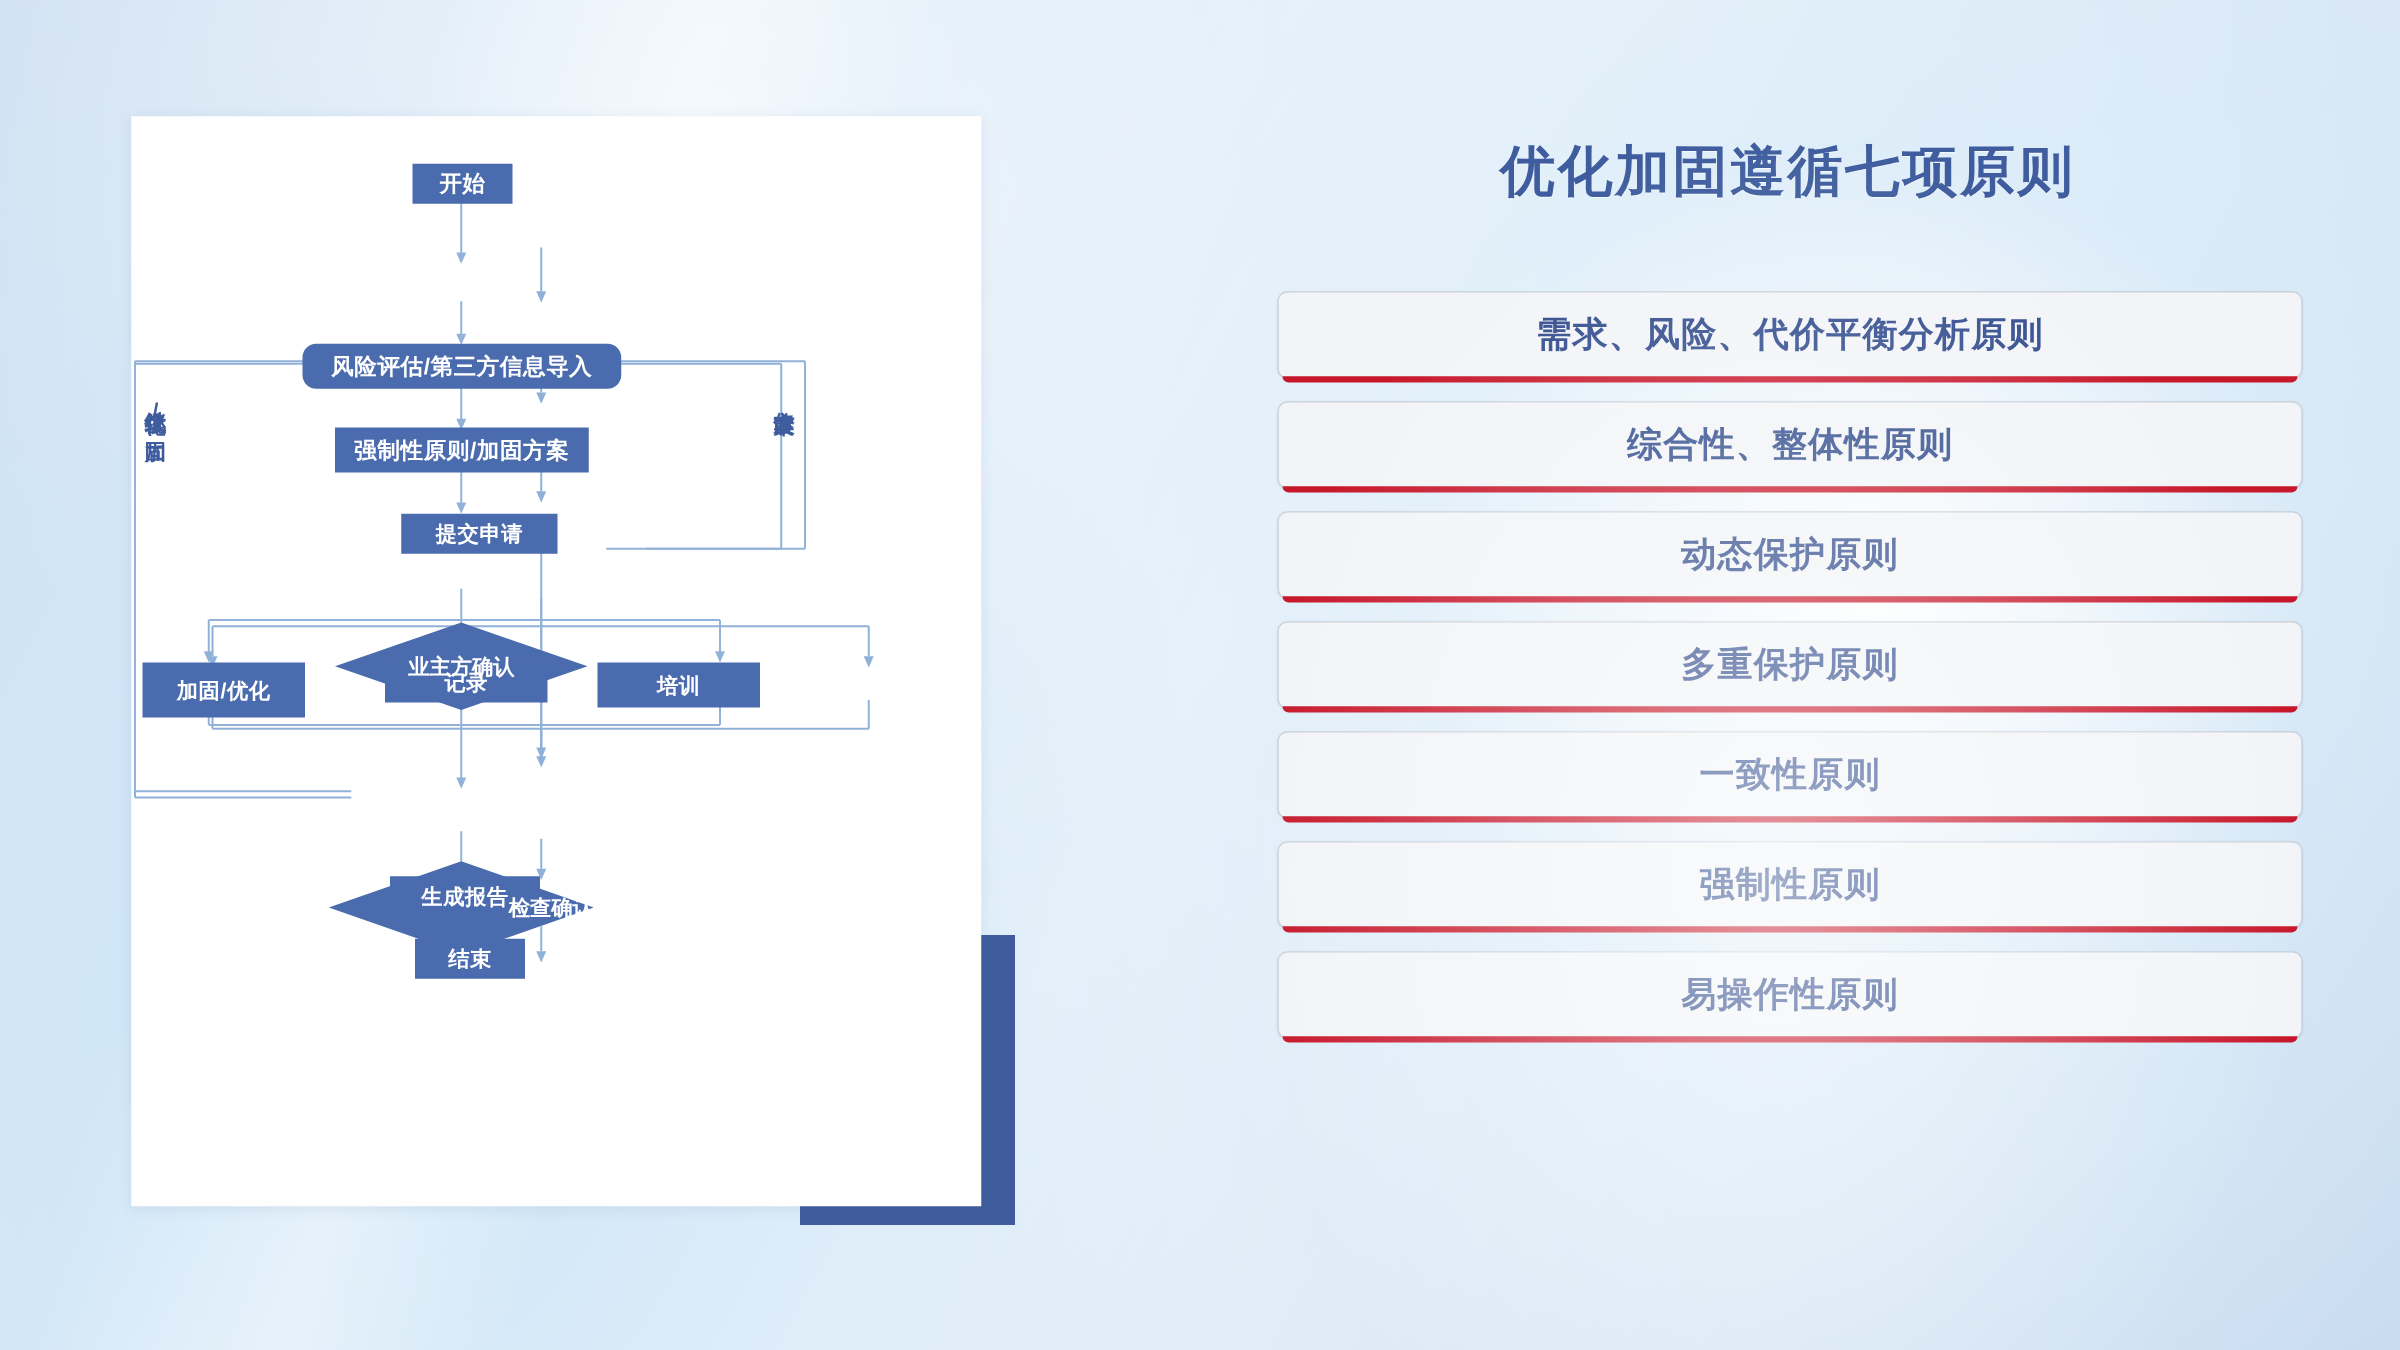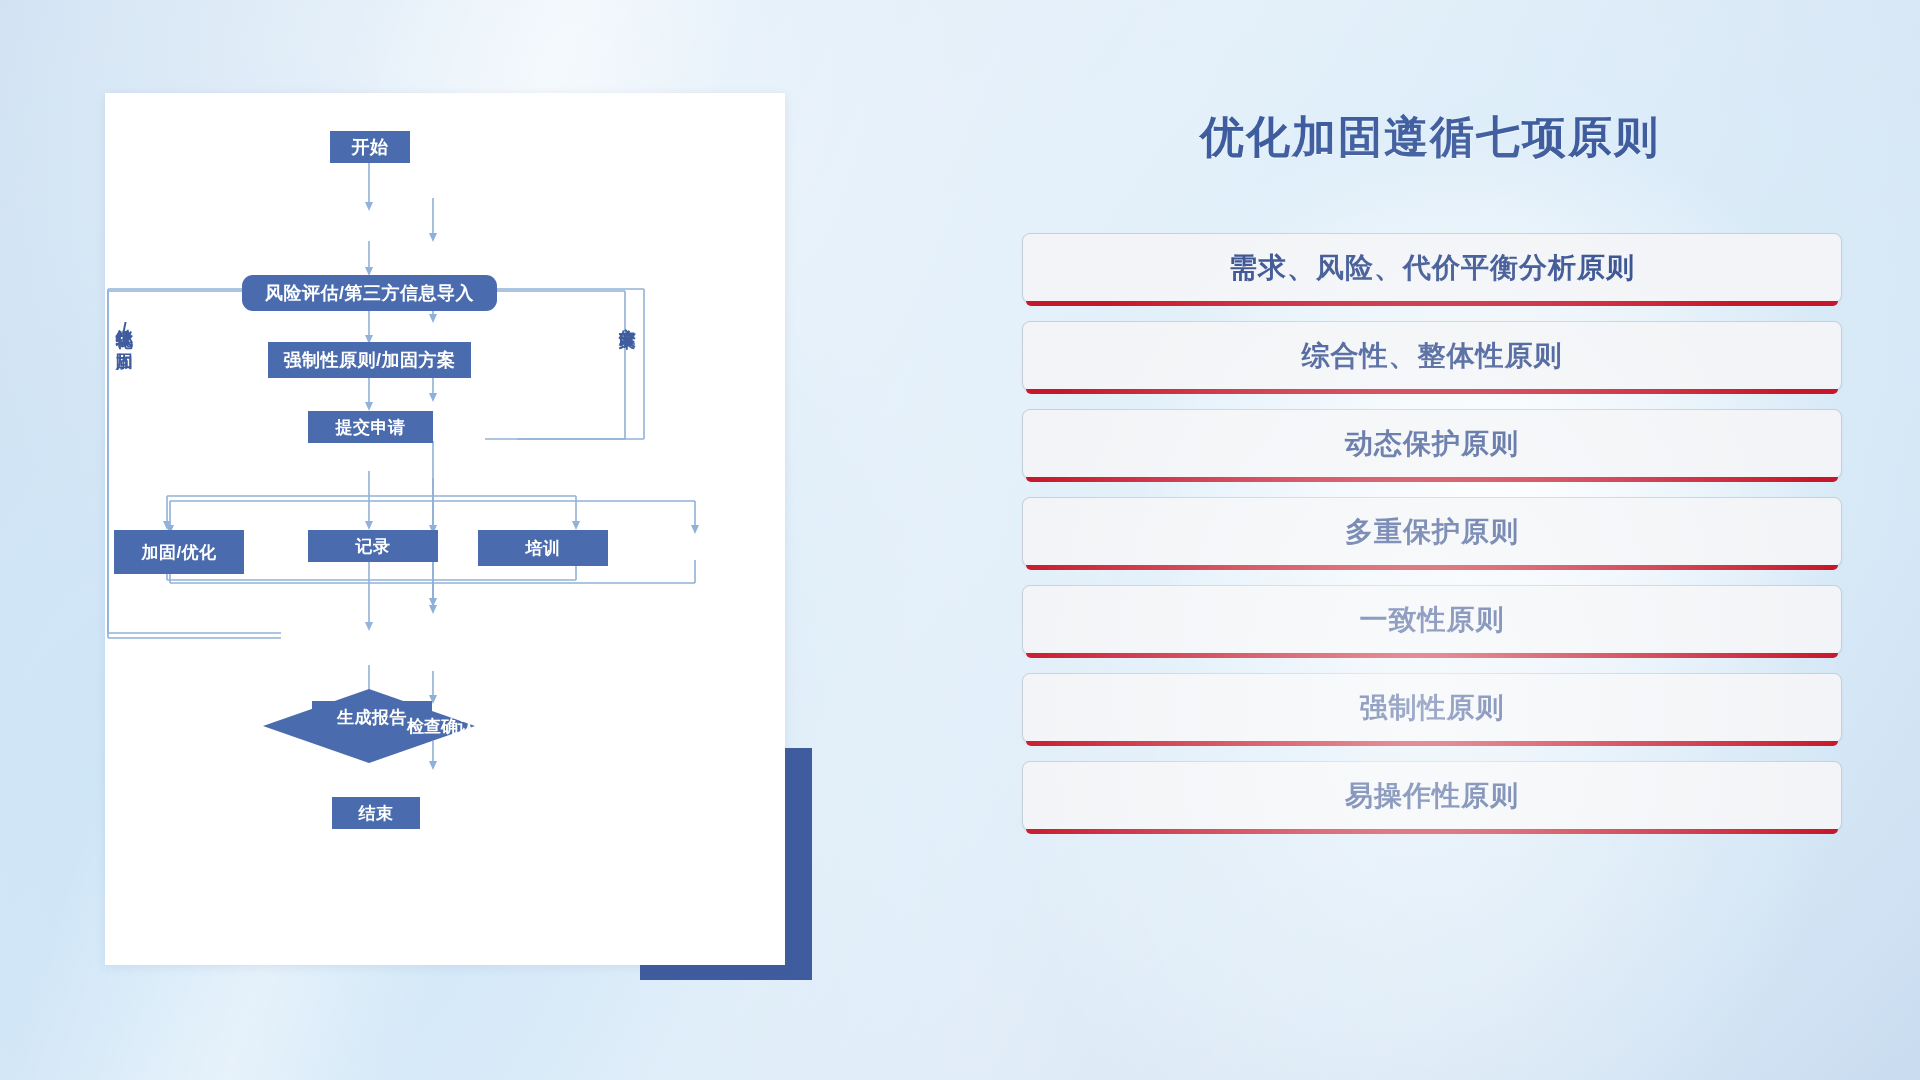--- a/index.html
+++ b/index.html
@@ -271,39 +271,45 @@
         <polygon points="264,670 260,661 268,661" fill="#93b2d9" stroke="none"></polygon>
       </g>
     </svg>
 
     <div class="node" data-name="flow-node-start" style="left:225px; top:38px; width:80px; height:32px;">开始</div>
 
     <div class="node" data-name="flow-node-risk-assessment" style="left:137px; top:182px; width:255px; height:36px; margin-top:-0px;border-radius:11px;">风险评估/第三方信息导入</div>
 
     <div class="node" data-name="flow-node-plan" style="left:163px; top:249px; width:203px; height:36px;">强制性原则/加固方案</div>
 
-    <div class="node sm" data-name="flow-node-submit" style="left:203px; top:318px; width:125px; height:32px;">提交申请</div>
-
+    <div class="node sm" data-name="flow-node-submit" style="left:216px; top:318px; width:125px; height:32px;">提交申请</div>
+
+    <div class="diamond-wrap" data-name="flow-node-owner-confirm" style="left:163px; top:405px; width:202px; height:70px;">
+      <svg width="202" height="70" style="position:absolute;left:0;top:0;" data-name="diamond-shape">
+        <polygon points="101,0 202,35 101,70 0,35" fill="#4a6bad"></polygon>
+      </svg>
+      <span class="dlabel" data-name="flow-node-owner-confirm-label">业主方确认</span>
+    </div>
 
     <div class="node sm" data-name="flow-node-reinforce" style="left:9px; top:506px; width:130px; height:44px;">加固/优化</div>
 
     <div class="node sm" data-name="flow-node-record" style="left:203px; top:506px; width:130px; height:32px;">记录</div>
 
     <div class="node sm" data-name="flow-node-train" style="left:373px; top:506px; width:130px; height:36px;">培训</div>
 
     <div class="diamond-wrap" data-name="flow-node-check-confirm" style="left:158px; top:503px; width:212px; height:74px; top:503px;justify-content:flex-end;">
       <svg width="212" height="74" style="position:absolute;left:0;top:0;" data-name="diamond-shape">
         <polygon points="106,0 212,37 106,74 0,37" fill="#4a6bad"></polygon>
       </svg>
       <span class="dlabel" data-name="flow-node-check-confirm-label">检查确认</span>
     </div>
 
     <div class="node sm" data-name="flow-node-report" style="left:207px; top:608px; width:120px; height:32px;">生成报告</div>
 
-    <div class="node sm" data-name="flow-node-end" style="left:227px; top:704px; width:88px; height:32px;">结束</div>
+    <div class="node sm" data-name="flow-node-end" style="left:227px; top:658px; width:88px; height:32px;">结束</div>
 
     <div class="vlabel" data-name="flow-edge-label-continue" style="left:10px; top:222px; height:130px;">继续优化/加固</div>
 
     <div class="vlabel" data-name="flow-edge-label-revise" style="left:513px; top:222px; height:95px;">方案修改</div>
   </div>
 
   <style>
     .flow > .diamond-wrap[data-name="flow-node-check-confirm"] { top: 596px !important; }
     .flow > .node[data-name="flow-node-reinforce"],
     .flow > .node[data-name="flow-node-record"],

